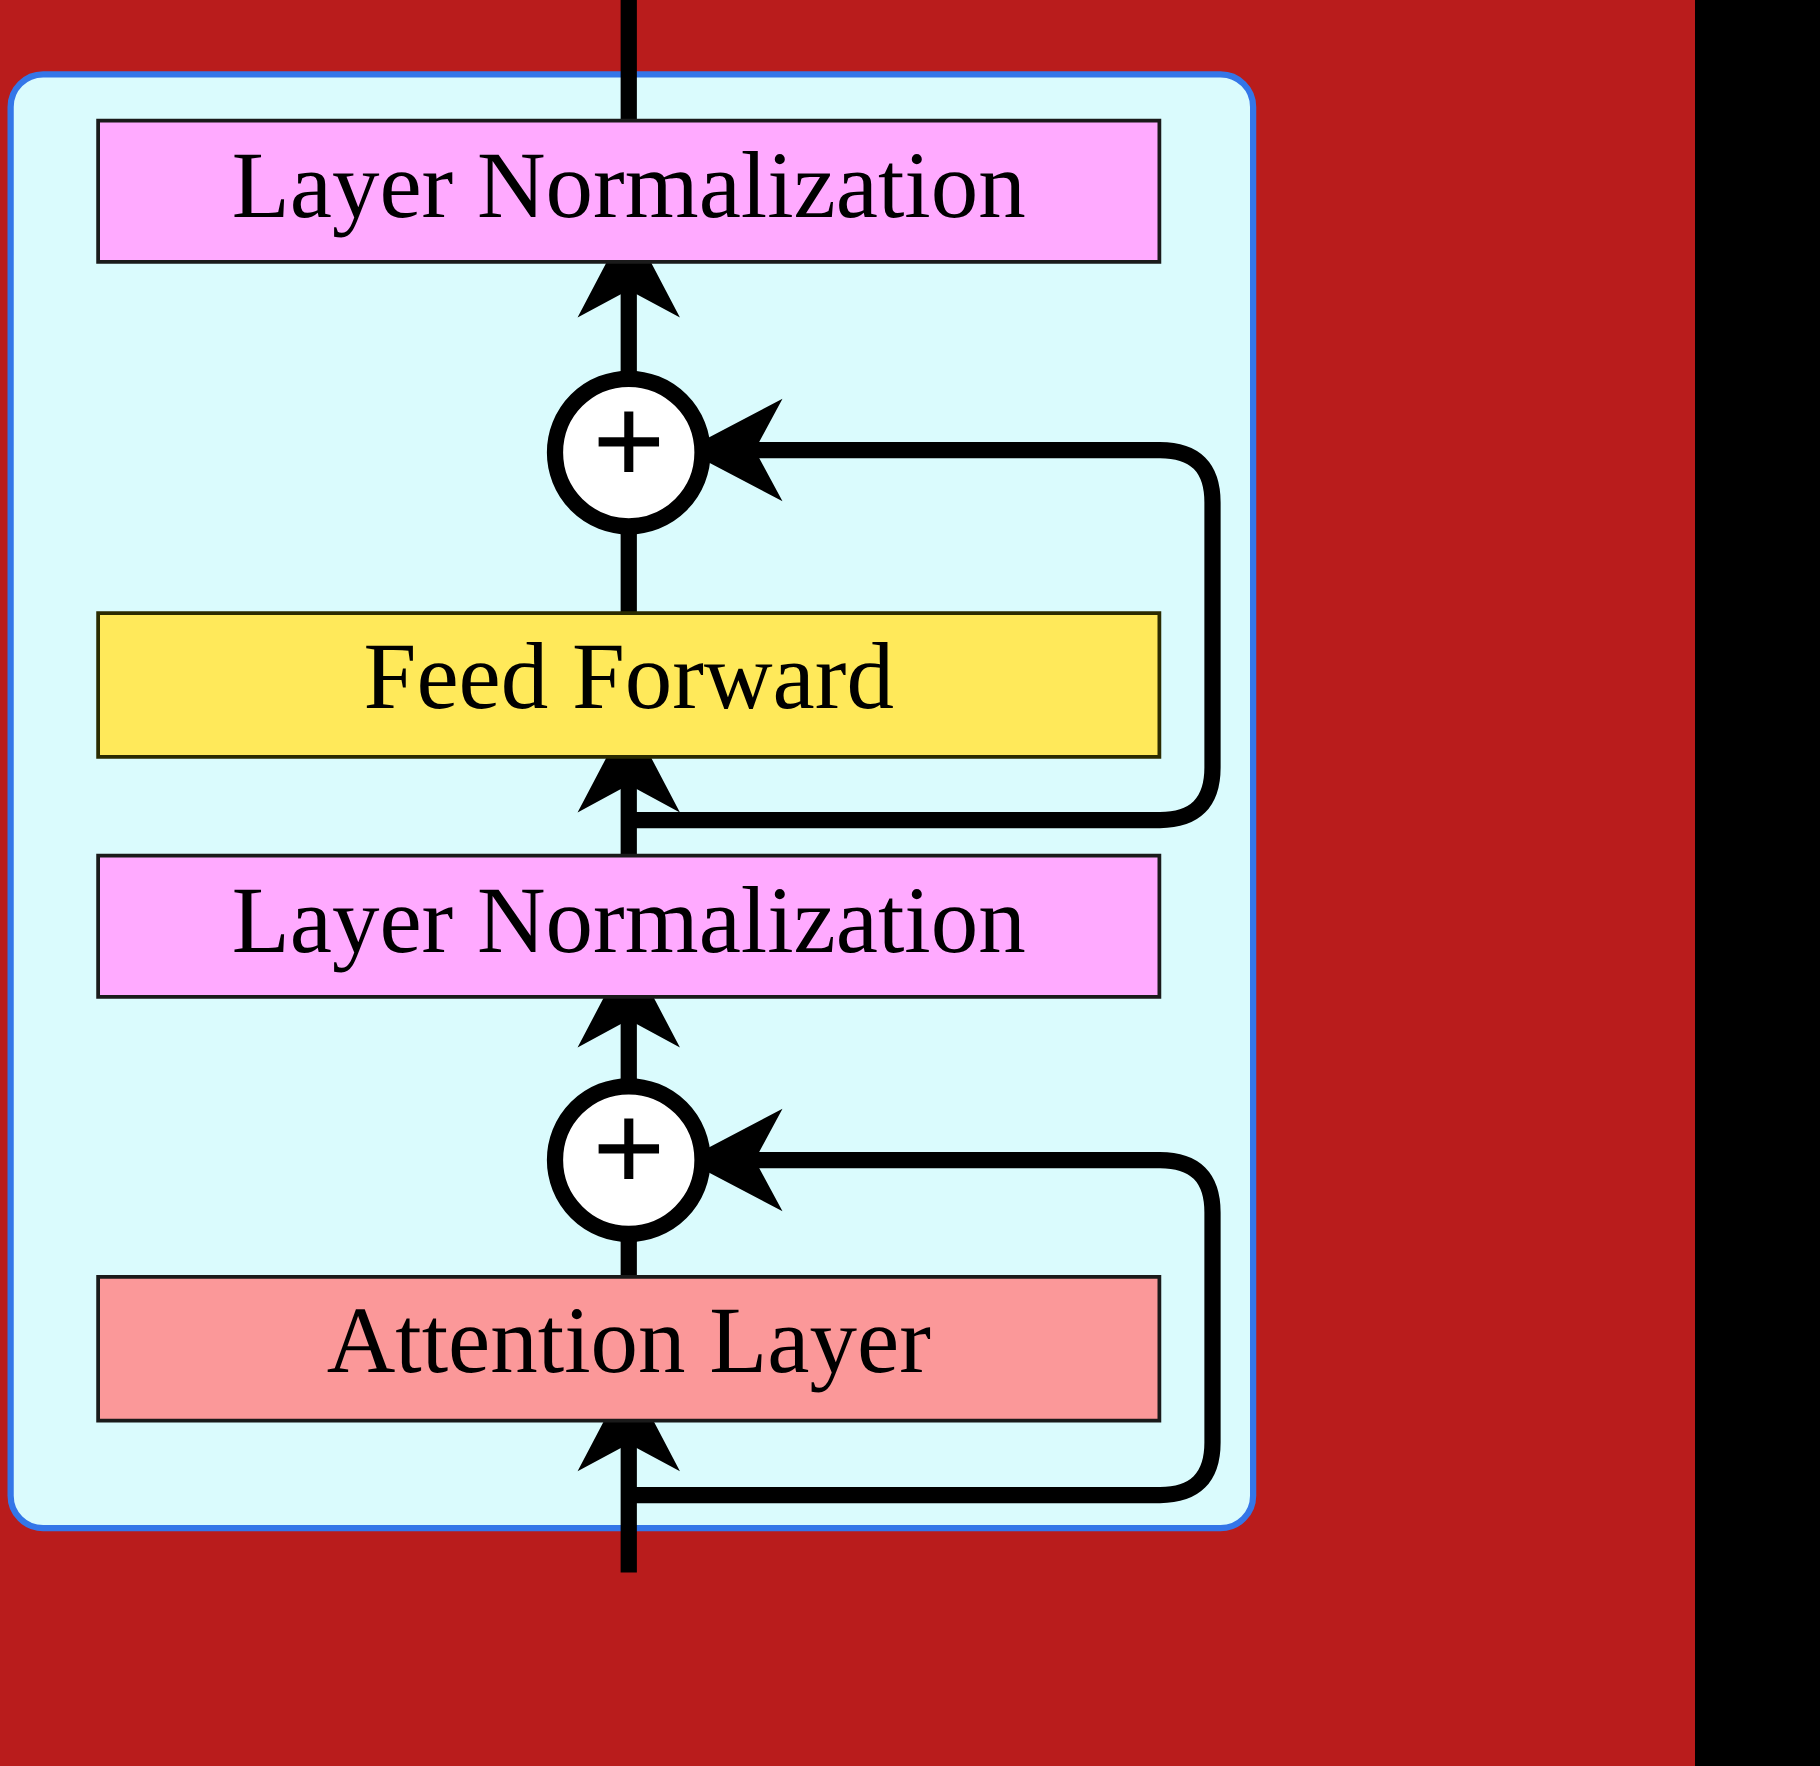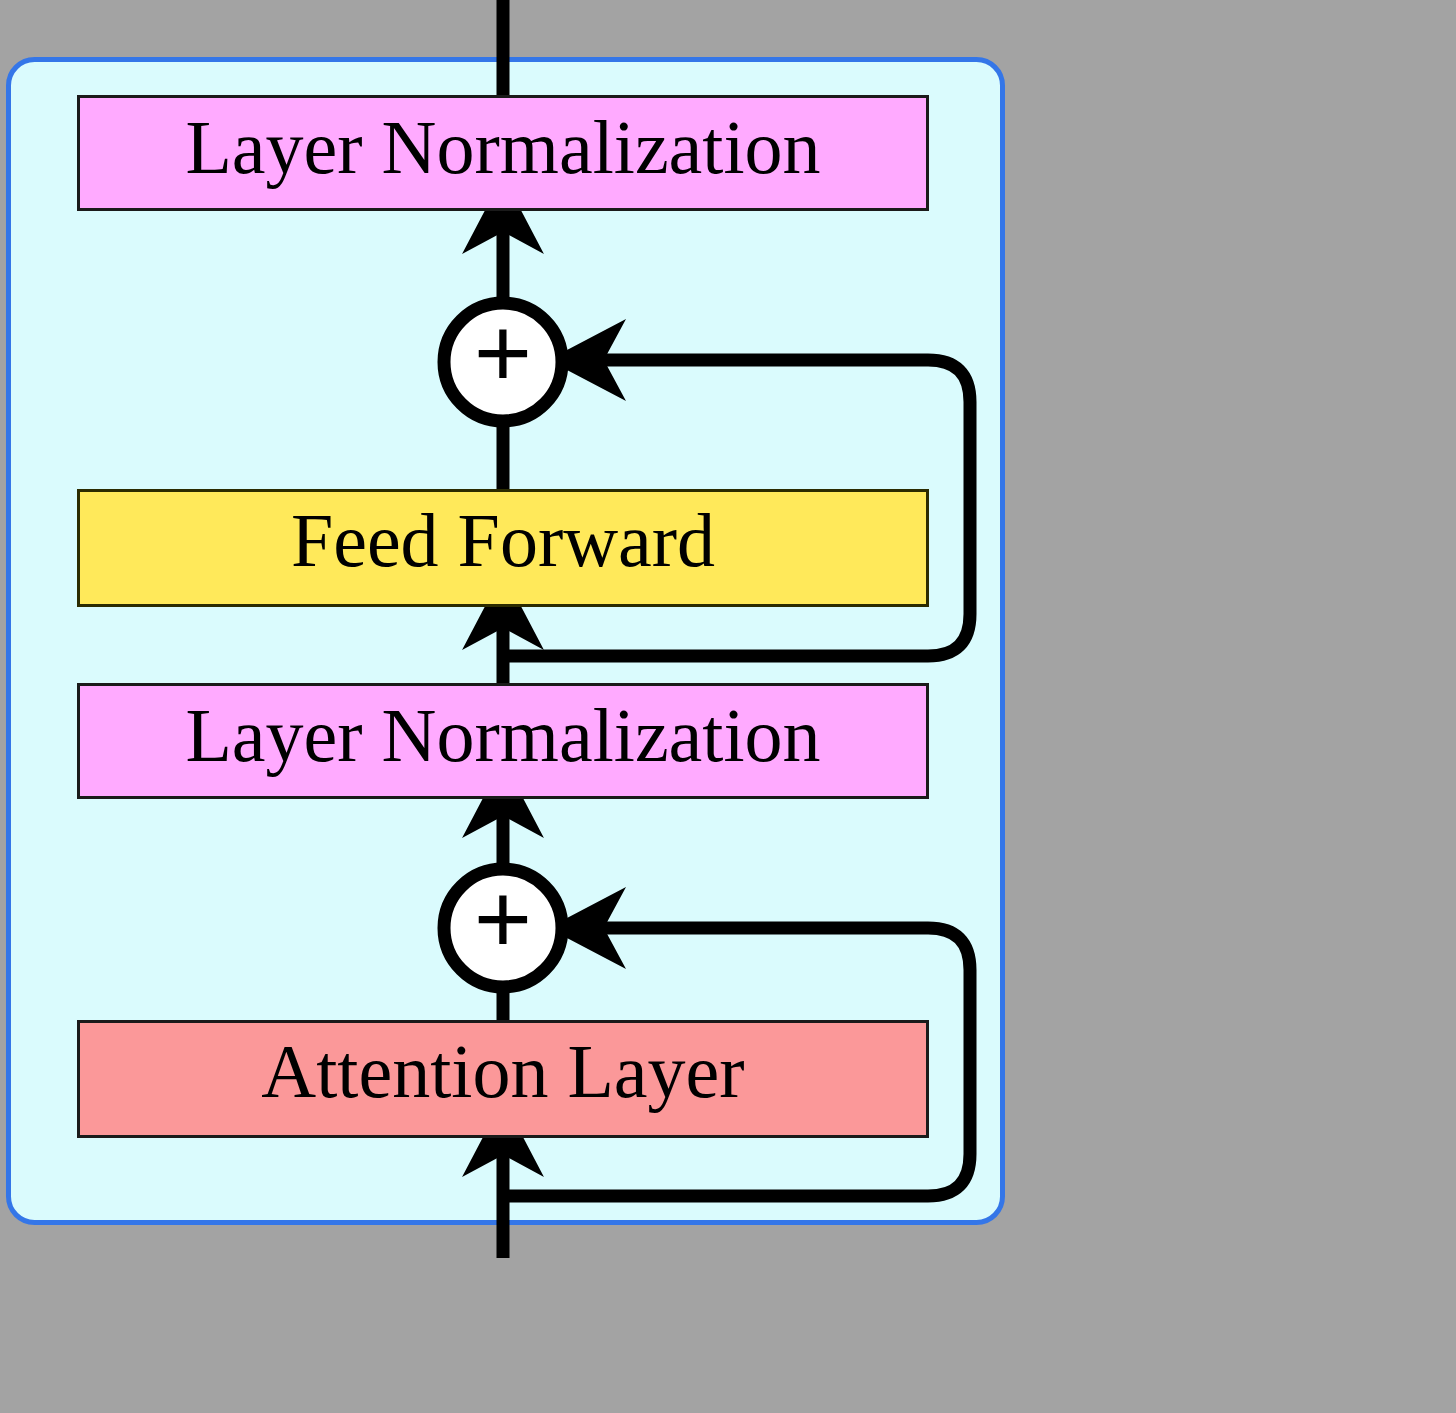--- a/index.html
+++ b/index.html
@@ -8,23 +8,24 @@
     background: #000000;
   }
   body {
     width: 1456px;
     height: 1413px;
     overflow: hidden;
     font-family: "Liberation Serif", "DejaVu Serif", serif;
   }
   #canvas-root {
     position: relative;
-    width: 1456px;
+    width: 1336px;
     height: 1413px;
-    background: #a3a3a3;
+    background: #b91c1c;
+    padding-left: 20px;
   }
   #diagram-svg {
     position: absolute;
     left: 0;
     top: 0;
     width: 1456px;
     height: 1413px;
     display: block;
   }
   .block-label {

